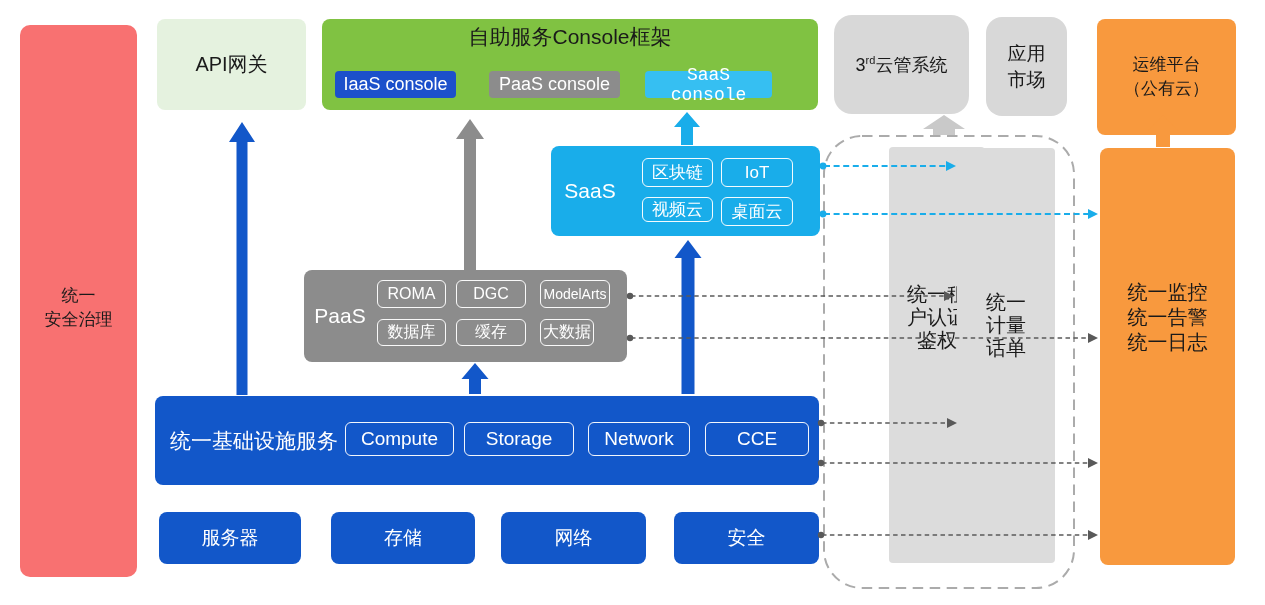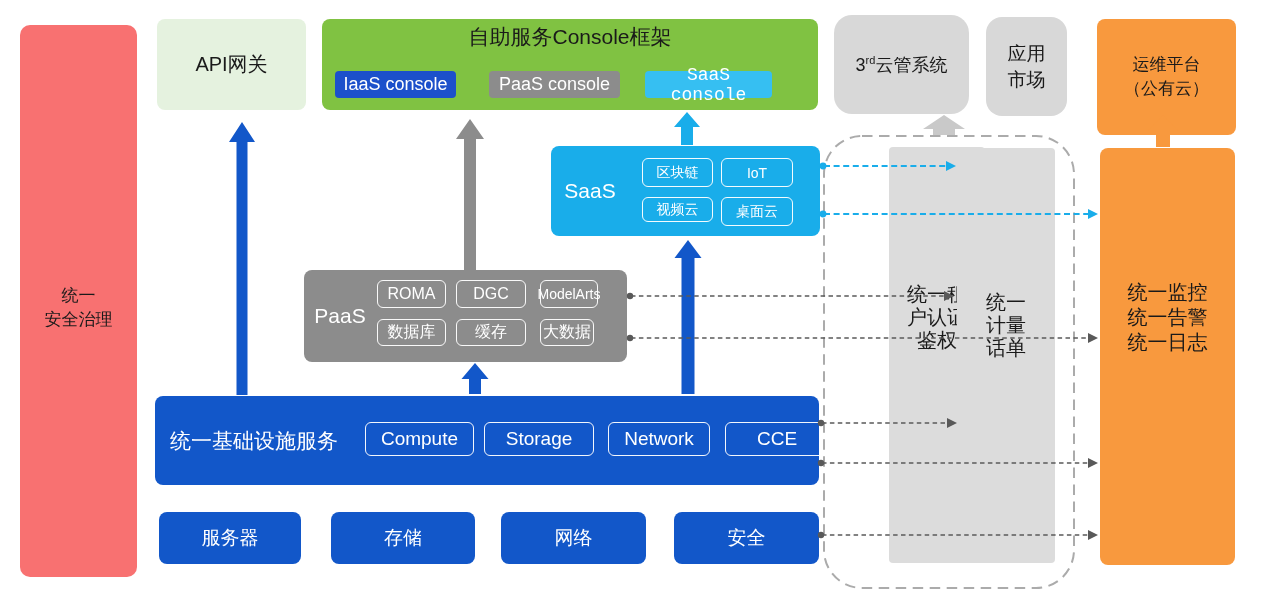--- a/index.html
+++ b/index.html
@@ -27,27 +27,27 @@
   .app-market{left:986px;top:17px;width:81px;height:99px;background:var(--lightgray);border-radius:16px;
               font-size:19px;line-height:26px;}
   .ops-platform{left:1097px;top:19px;width:139px;height:116px;background:var(--orange);border-radius:8px;
                 font-size:17px;line-height:24px;}
 
   .saas-box{left:551px;top:146px;width:269px;height:90px;background:var(--skyblue);border-radius:8px;}
   .saas-label{left:0;top:0;width:78px;height:90px;color:#fff;font-size:21px;}
   .paas-box{left:304px;top:270px;width:323px;height:92px;background:var(--gray);border-radius:8px;}
   .paas-label{left:0;top:0;width:72px;height:92px;color:#fff;font-size:21px;}
   .chip{border:1.5px solid rgba(255,255,255,.95);border-radius:6px;color:#fff;}
-  .saas-chip{font-size:14px;}
+  .saas-chip{font-size:17px;}
   .paas-chip{font-size:16px;}
   .chip-modelarts{font-size:14px;}
 
   .infra-box{left:155px;top:396px;width:664px;height:89px;background:var(--blue);border-radius:8px;}
   .infra-label{left:15px;top:0;height:89px;color:#fff;font-size:21px;display:flex;align-items:center;}
-  .infra-chip{top:26px;height:34px;font-size:19px;margin-left:20px;}
+  .infra-chip{top:26px;height:34px;font-size:19px;}
 
   .hw-box{top:512px;height:52px;background:var(--blue);border-radius:8px;color:#fff;font-size:19px;}
 
   .dashed-group{left:823px;top:135px;width:252px;height:454px;}
   .pillar{background:var(--lightgray2);border-radius:4px;}
   .auth-bar{left:842px;top:147px;width:96px;height:416px;margin-left:47px;}
   .metering-bar{left:957px;top:148px;width:98px;height:415px;}
   .pillar-label{width:100%;text-align:center;font-size:20px;line-height:23px;}
   .monitor-box{left:1100px;top:148px;width:135px;height:417px;background:var(--orange);border-radius:8px;}
   .monitor-label{left:0;top:132px;width:135px;text-align:center;font-size:20px;line-height:25px;}
@@ -90,21 +90,21 @@
   <div class="abs center chip saas-chip" style="left:91px;top:12px;width:71px;height:29px;">区块链</div>
   <div class="abs center chip saas-chip" style="left:170px;top:12px;width:72px;height:29px;">IoT</div>
   <div class="abs center chip saas-chip" style="left:91px;top:51px;width:71px;height:25px;">视频云</div>
   <div class="abs center chip saas-chip" style="left:170px;top:51px;width:72px;height:29px;">桌面云</div>
 </div>
 
 <div class="abs paas-box">
   <div class="abs paas-label center">PaaS</div>
   <div class="abs center chip paas-chip" style="left:73px;top:10px;width:69px;height:28px;">ROMA</div>
   <div class="abs center chip paas-chip" style="left:152px;top:10px;width:70px;height:28px;">DGC</div>
-  <div class="abs center chip paas-chip chip-modelarts" style="left:236px;top:10px;width:58px;height:28px;">ModelArts</div>
+  <div class="abs center chip paas-chip chip-modelarts" style="left:236px;top:10px;width:70px;height:28px;">ModelArts</div>
   <div class="abs center chip paas-chip" style="left:73px;top:49px;width:69px;height:27px;">数据库</div>
   <div class="abs center chip paas-chip" style="left:152px;top:49px;width:70px;height:27px;">缓存</div>
   <div class="abs center chip paas-chip" style="left:236px;top:49px;width:54px;height:27px;">大数据</div>
 </div>
 
 <div class="abs infra-box">
   <div class="abs infra-label">统一基础设施服务</div>
   <div class="abs center chip infra-chip" style="left:190px;width:109px;">Compute</div>
   <div class="abs center chip infra-chip" style="left:309px;width:110px;">Storage</div>
   <div class="abs center chip infra-chip" style="left:433px;width:102px;">Network</div>

